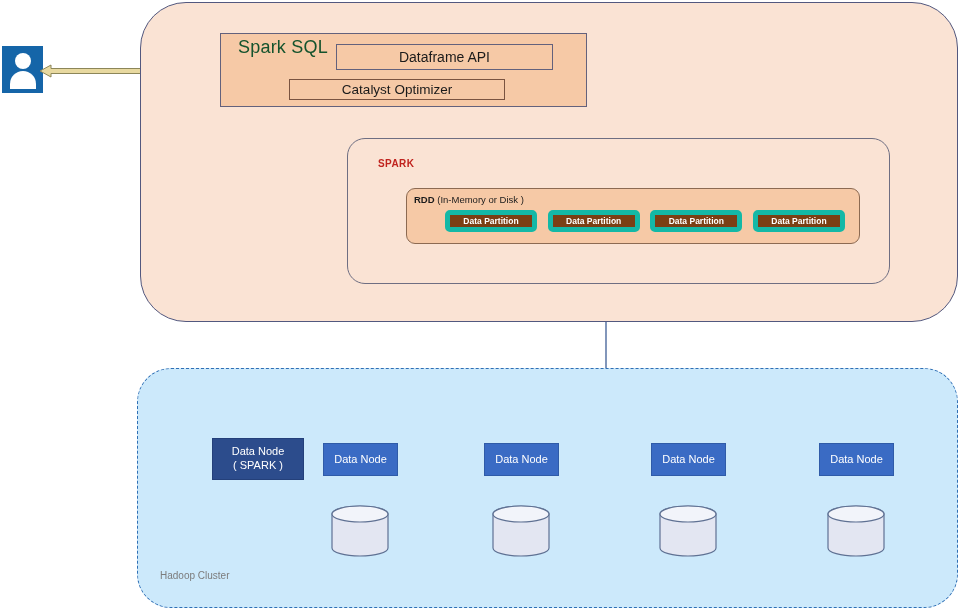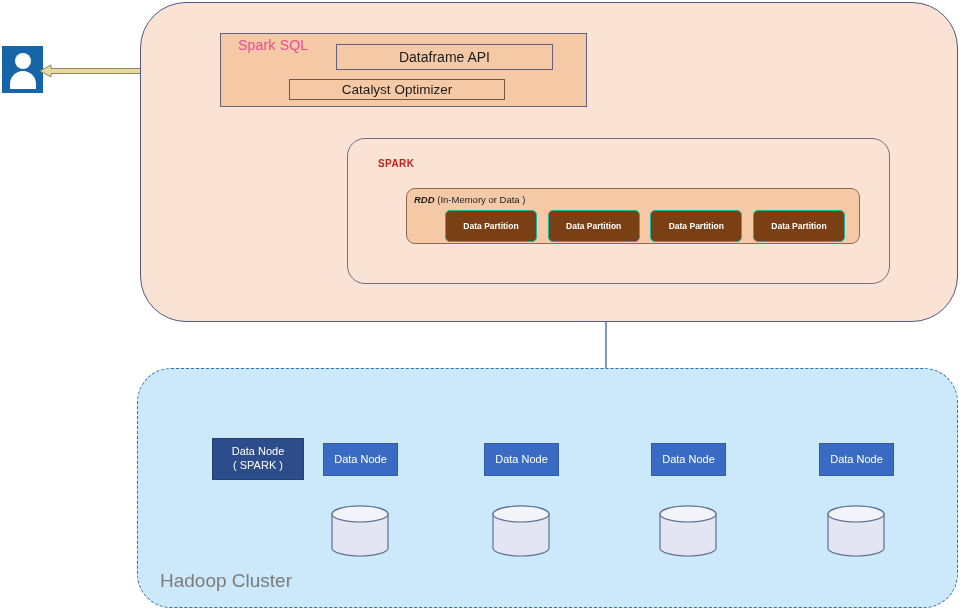--- a/index.html
+++ b/index.html
@@ -78,22 +78,22 @@
     width: 367px;
     height: 74px;
     background: #F6C9A6;
     border: 1.4px solid #63617C;
     box-sizing: border-box;
   }
   #spark-sql-label {
     position: absolute;
     left: 238px;
     top: 37px;
-    font-size: 14px;
-    color: #ec4899;
+    font-size: 18px;
+    color: #14532d;
     letter-spacing: .2px;
   }
   #dataframe-api-box {
     position: absolute;
     left: 336px;
     top: 44px;
     width: 217px;
     height: 26px;
     background: #F6C9A6;
     border: 1.2px solid #63617C;
@@ -152,35 +152,35 @@
     border-radius: 9px;
     box-sizing: border-box;
   }
   #rdd-label {
     position: absolute;
     left: 414px;
     top: 194px;
     font-size: 9.5px;
     color: #1B1B1B;
   }
-  #rdd-label b { font-weight: bold; font-style: italic; }
+  #rdd-label b { font-weight: bold; }
   #partition-row {
     position: absolute;
     left: 445px;
     top: 210px;
     width: 400px;
     height: 22px;
     display: flex;
     justify-content: space-between;
   }
   .partition {
     width: 92px;
-    height: 32px;
+    height: 22px;
     background: #7B3F14;
-    border: 1px solid #14b8a6;
+    border: 5px solid #14b8a6;
     border-radius: 5px;
     box-sizing: border-box;
     display: flex;
     align-items: center;
     justify-content: center;
     color: #ffffff;
     font-size: 8.5px;
     font-weight: bold;
   }
 
@@ -193,21 +193,21 @@
     height: 240px;
     background: #CCE9FB;
     border: 1.6px dashed #2F6FB5;
     border-radius: 34px;
     box-sizing: border-box;
   }
   #hadoop-label {
     position: absolute;
     left: 160px;
     top: 570px;
-    font-size: 19px;
+    font-size: 10px;
     color: #7C7C7C;
   }
 
   .datanode {
     position: absolute;
     top: 443px;
     width: 75px;
     height: 33px;
     background: #3A6BC4;
     border: 1px solid #2F5BA8;
@@ -300,21 +300,21 @@
   <div id="spark-sql-box"></div>
   <div id="spark-sql-label">Spark SQL</div>
   <div id="dataframe-api-box">Dataframe API</div>
   <div id="catalyst-box">Catalyst Optimizer</div>
 
   <div id="spark-engine-box"></div>
   <div id="spark-engine-label">SPARK</div>
 
   <div id="rdd-box"></div>
   <div id="rdd-label">
-    <b>RDD</b><span> (In-Memory or Data )</span>
+    <b>RDD</b><span> (In-Memory or Disk )</span>
   </div>
 
   <div id="partition-row">
     <div class="partition">Data Partition</div>
     <div class="partition">Data Partition</div>
     <div class="partition">Data Partition</div>
     <div class="partition">Data Partition</div>
   </div>
 
   <div id="hadoop-box"></div>

